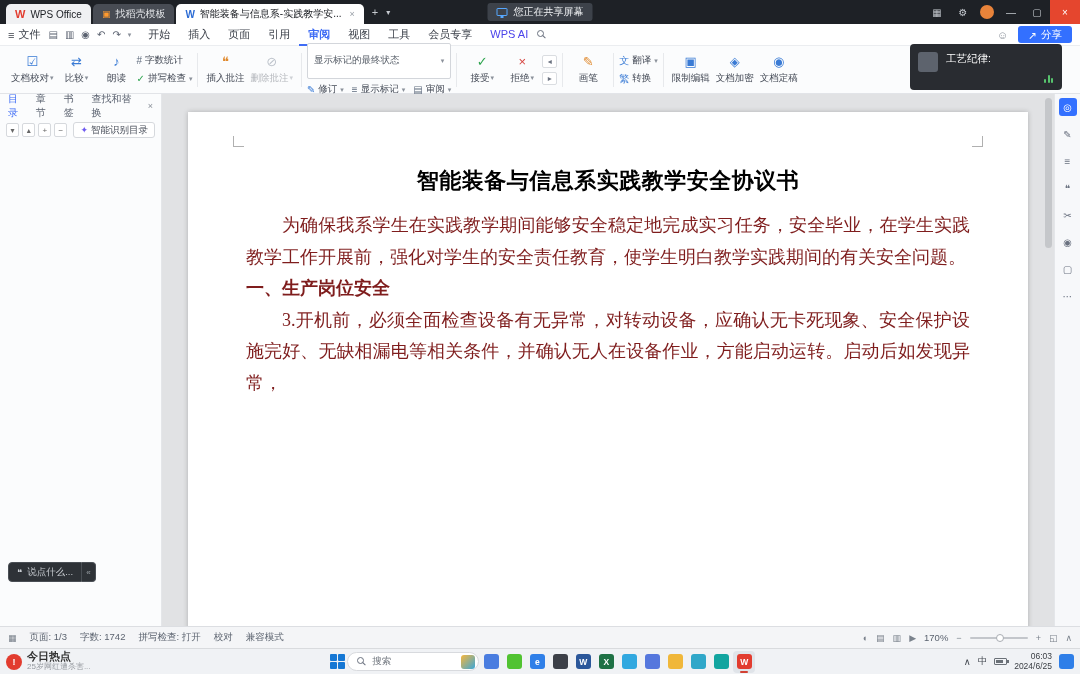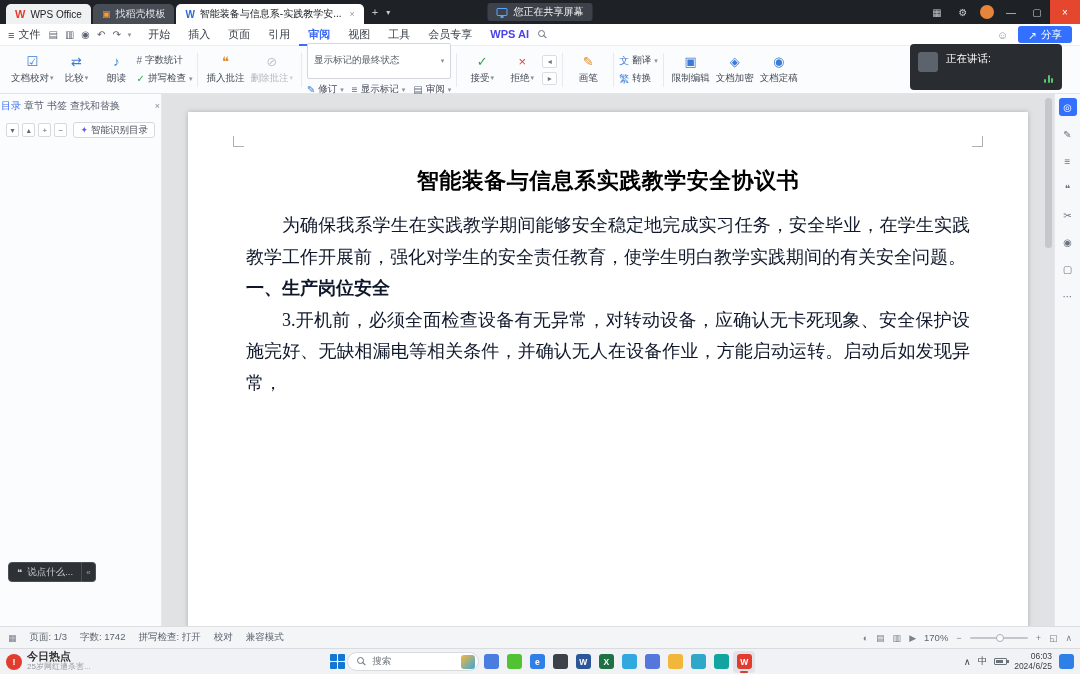--- a/index.html
+++ b/index.html
@@ -24,21 +24,21 @@
   .wc{width:26px;height:24px;display:flex;align-items:center;justify-content:center;color:#c6cad0;font-size:10px}
   .wc.close{background:#e5462e;color:#fff;width:30px}
   .avatar{width:14px;height:14px;border-radius:50%;background:#e8833a;margin:0 4px;flex:none}
 
   
   .menubar{height:22px;display:flex;align-items:center;background:#fff;border-bottom:1px solid #ebedf0;padding:0 8px;font-size:11px;color:#3c414a}
   .mb-file{display:flex;gap:4px;align-items:center;margin-right:8px}
   .qicons{display:flex;gap:7px;color:#5b6270;font-size:10px;margin-right:8px;align-items:center}
   .mtab{padding:0 9px;height:22px;line-height:20px;white-space:nowrap}
   .mtab.active{color:#3f6cf5;font-weight:bold;border-bottom:2px solid #3f6cf5}
-  .mtab.ai{font-weight:bold;color:#4b43ea}
+  .mtab.ai{font-weight:normal;color:#4b43ea}
   .mb-right{margin-left:auto;display:flex;align-items:center;gap:10px}
   .share-btn{background:#3370ff;color:#fff;height:17px;border-radius:3px;display:flex;align-items:center;gap:4px;padding:0 10px;font-size:10.5px}
   .mag{width:9px;height:9px;position:relative;display:inline-block}
   .mag:before{content:"";position:absolute;width:5px;height:5px;border:1.2px solid #6b7280;border-radius:50%;left:0;top:0}
   .mag:after{content:"";position:absolute;width:3.5px;height:1.2px;background:#6b7280;transform:rotate(45deg);left:4.5px;top:6px}
   .smiley{color:#8a9099;font-size:11px}
 
   
   .ribbon{height:48px;background:#fbfcfd;border-bottom:1px solid #e2e4e8;display:flex;align-items:center;padding:0 8px}
   .rsep{width:1px;height:34px;background:#e7e9ec;margin:0 5px;flex:none}
@@ -57,36 +57,36 @@
 
   
   .speaking{position:absolute;right:18px;top:44px;width:152px;height:46px;background:rgba(30,33,38,.95);border-radius:4px;display:flex;gap:8px;padding:8px;color:#fff;font-size:10.5px;z-index:30}
   .sp-avatar{width:20px;height:20px;border-radius:3px;background:#5d636d;flex:none}
   .sp-wave{position:absolute;right:9px;bottom:7px;display:flex;gap:1.5px;align-items:flex-end}
   .sp-wave i{display:block;width:2px;background:#57c46e;border-radius:1px}
 
   
   .main{height:532px;display:flex}
   .sidebar{width:162px;border-right:1px solid #e4e6e9;background:#fbfcfd;display:flex;flex-direction:column;flex:none}
-  .sb-tabs{height:24px;display:flex;align-items:center;gap:3px;padding:0 1px;font-size:10px;color:#5b6270}
+  .sb-tabs{height:24px;display:flex;align-items:center;gap:9px;padding:0 8px;font-size:10px;color:#5b6270}
   .sb-tab.active{color:#3f6cf5}
   .sb-close{margin-left:auto;color:#8a9099;font-size:9px}
   .sb-tools{height:24px;display:flex;align-items:center;gap:3px;padding:0 6px}
   .sq{width:14px;height:14px;border:1px solid #d6d9dd;border-radius:2px;background:#fff;font-size:8px;color:#666;display:flex;align-items:center;justify-content:center}
   .smart{height:16px;border:1px solid #d6d9dd;border-radius:3px;background:#fff;display:flex;align-items:center;gap:3px;padding:0 6px;font-size:9.5px;color:#454b57;margin-left:3px;white-space:nowrap}
   .spark{color:#6f5bf0;font-size:9px}
   .sb-body{flex:1}
 
   .docarea{flex:1;background:#e1e2e4;position:relative;overflow:hidden}
   .page{width:840px;margin:18px auto 0;background:#fff;box-shadow:0 0 5px rgba(0,0,0,.22);padding:40px 58px 40px;position:relative;min-height:560px}
   .crop{position:absolute;width:11px;height:11px}
   .crop.tl{left:45px;top:24px;border-left:1px solid #b0b0b0;border-bottom:1px solid #b0b0b0}
   .crop.tr{right:45px;top:24px;border-right:1px solid #b0b0b0;border-bottom:1px solid #b0b0b0}
   .doc-title{text-align:center;font-size:22px;font-weight:bold;color:#000;margin:14px 0 14px;letter-spacing:.5px}
-  .doc p{font-size:18px;line-height:31.6px;text-align:justify;color:#0f172a;font-family:"Liberation Serif","DejaVu Serif",serif}
+  .doc p{font-size:18px;line-height:31.6px;text-align:justify;color:#7f1d1d;font-family:"Liberation Serif","DejaVu Serif",serif}
   .doc p.body{text-indent:2em}
   .doc p.heading{font-weight:bold;text-indent:0}
   .vscroll{position:absolute;right:2px;top:4px;width:7px;height:150px;background:#c5c7ca;border-radius:4px}
 
   .rail{width:26px;background:#f7f8fa;border-left:1px solid #e4e6e9;display:flex;flex-direction:column;align-items:center;padding-top:4px;gap:9px;flex:none}
   .rl{width:18px;height:18px;display:flex;align-items:center;justify-content:center;font-size:10px;color:#6b7280}
   .rl.active{background:#3370ff;color:#fff;border-radius:3px}
 
   
   .statusbar{height:22px;background:#f4f5f7;border-top:1px solid #dcdee2;display:flex;align-items:center;padding:0 8px;font-size:9.5px;color:#5c6470;gap:13px}
@@ -319,21 +319,21 @@
     <div class="rlg">
       <span class="ric blueic">◉</span>
       <span class="rlb">
           <span>文档定稿</span>
         </span>
     </div>
   </div>
 
   <div class="speaking">
     <span class="sp-avatar"></span>
-    <span>正在讲话:</span>
+    <span>工艺纪律:</span>
     <span class="sp-wave">
         <i style="height:4px"></i>
         <i style="height:8px"></i>
         <i style="height:5px"></i>
       </span>
   </div>
 
   <div class="main">
     <div class="sidebar">
       <div class="sb-tabs">

